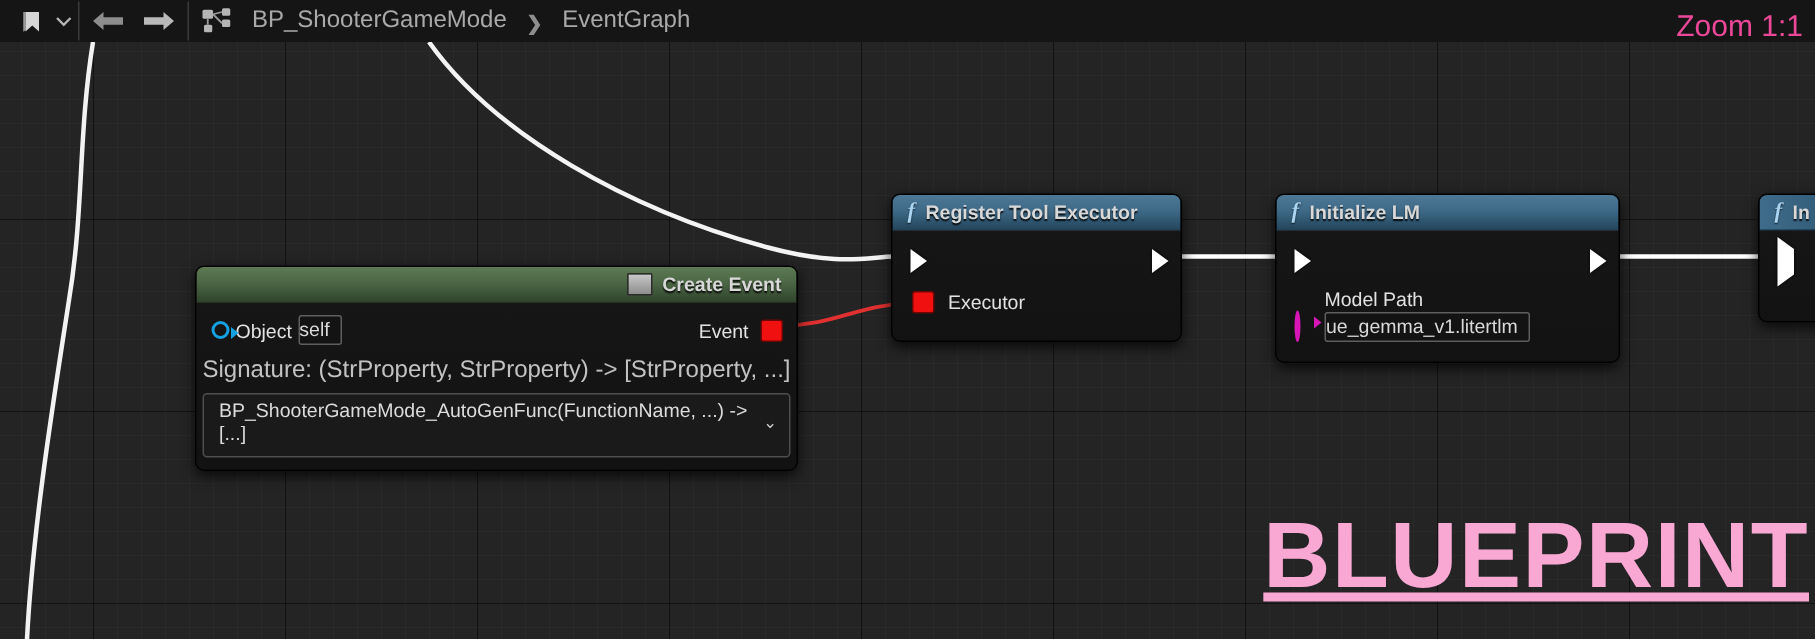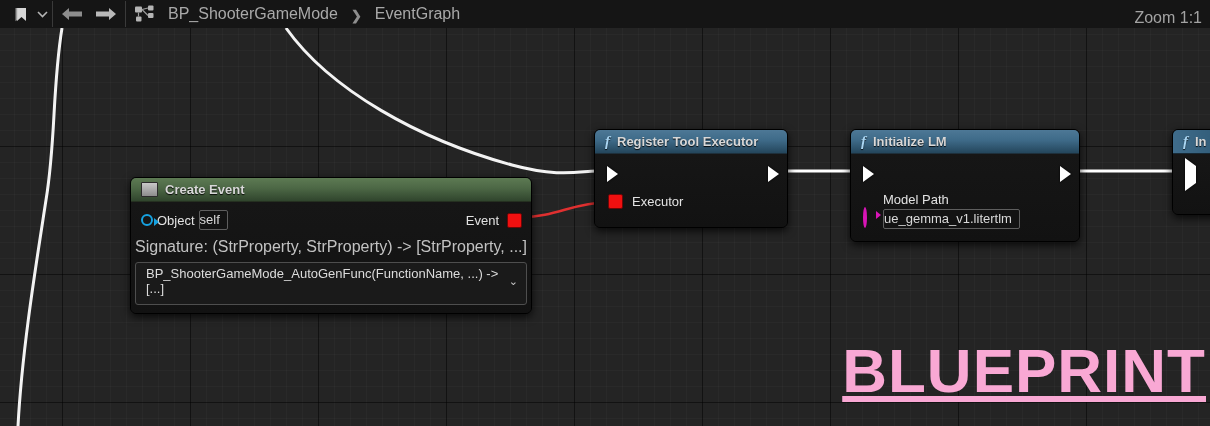--- a/index.html
+++ b/index.html
@@ -119,22 +119,22 @@
     font-size: 13px;
     font-weight: bold;
   }
   #zoom-label {
     position: absolute;
     right: 8px;
     top: 0;
     height: 36px;
     display: flex;
     align-items: center;
-    font-size: 16px;
-    color: #a3a3a3;
+    font-size: 20px;
+    color: #ec4899;
   }
 
   
   #wire-layer {
     position: absolute;
     left: 0; top: 0;
     width: 1210px;
     height: 426px;
     pointer-events: none;
     z-index: 5;
@@ -161,20 +161,21 @@
     padding: 0 10px;
     height: 23px;
     font-size: 13px;
     font-weight: bold;
     color: #d8d8d8;
     text-shadow: 0 1px 1px rgba(0,0,0,0.9);
     border-bottom: 1px solid rgba(0,0,0,0.6);
   }
   .title-green {
     background: linear-gradient(to bottom, #5d7a53 0%, #4c6745 45%, #30452d 100%);
+    justify-content: flex-end;
   }
   .title-blue {
     background: linear-gradient(to bottom, #4d7896 0%, #3e6a88 45%, #24465c 100%);
   }
   .title-blue-right {
     background: linear-gradient(to right, #3f6c8b 0%, #2d5772 70%, #22455b 100%);
   }
   .node-content {
     background: linear-gradient(to bottom, #161616 0%, #121212 100%);
     position: relative;

